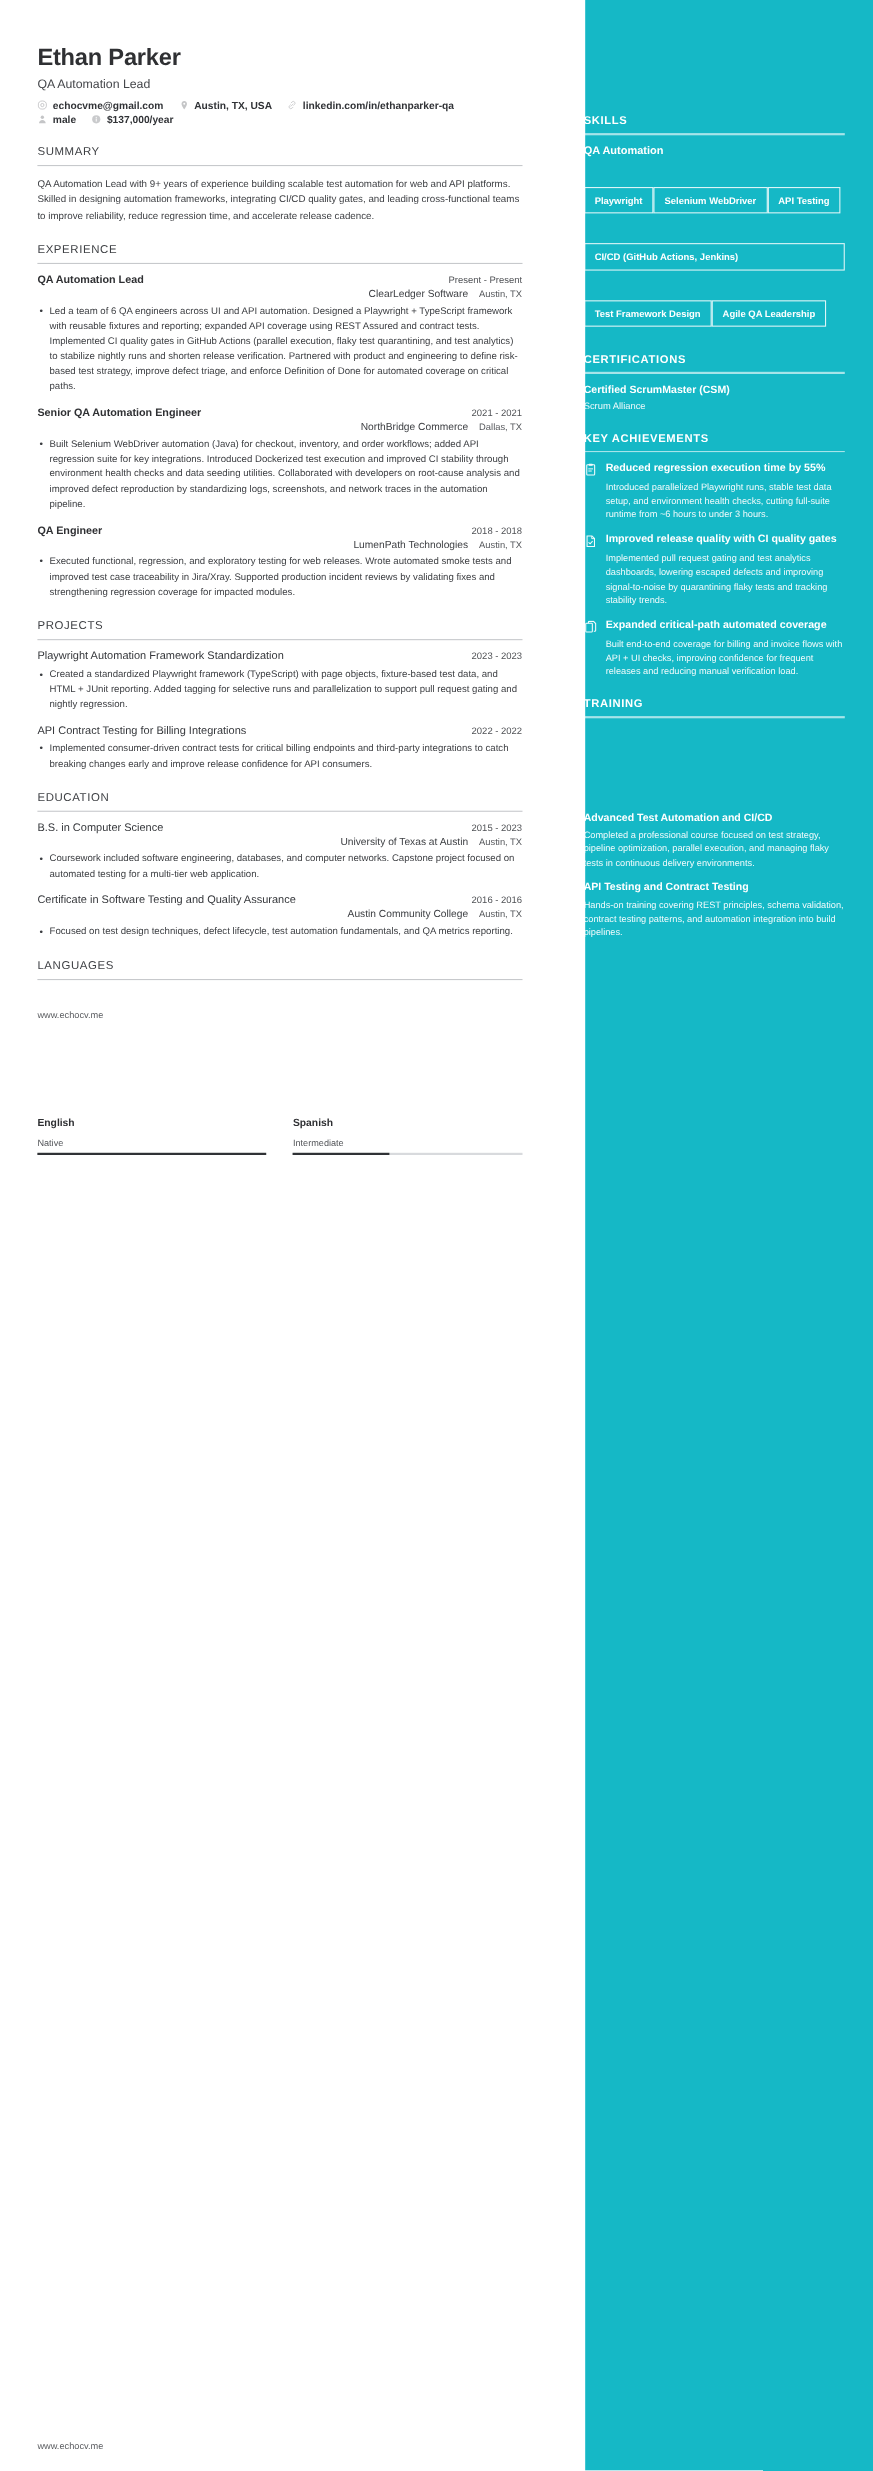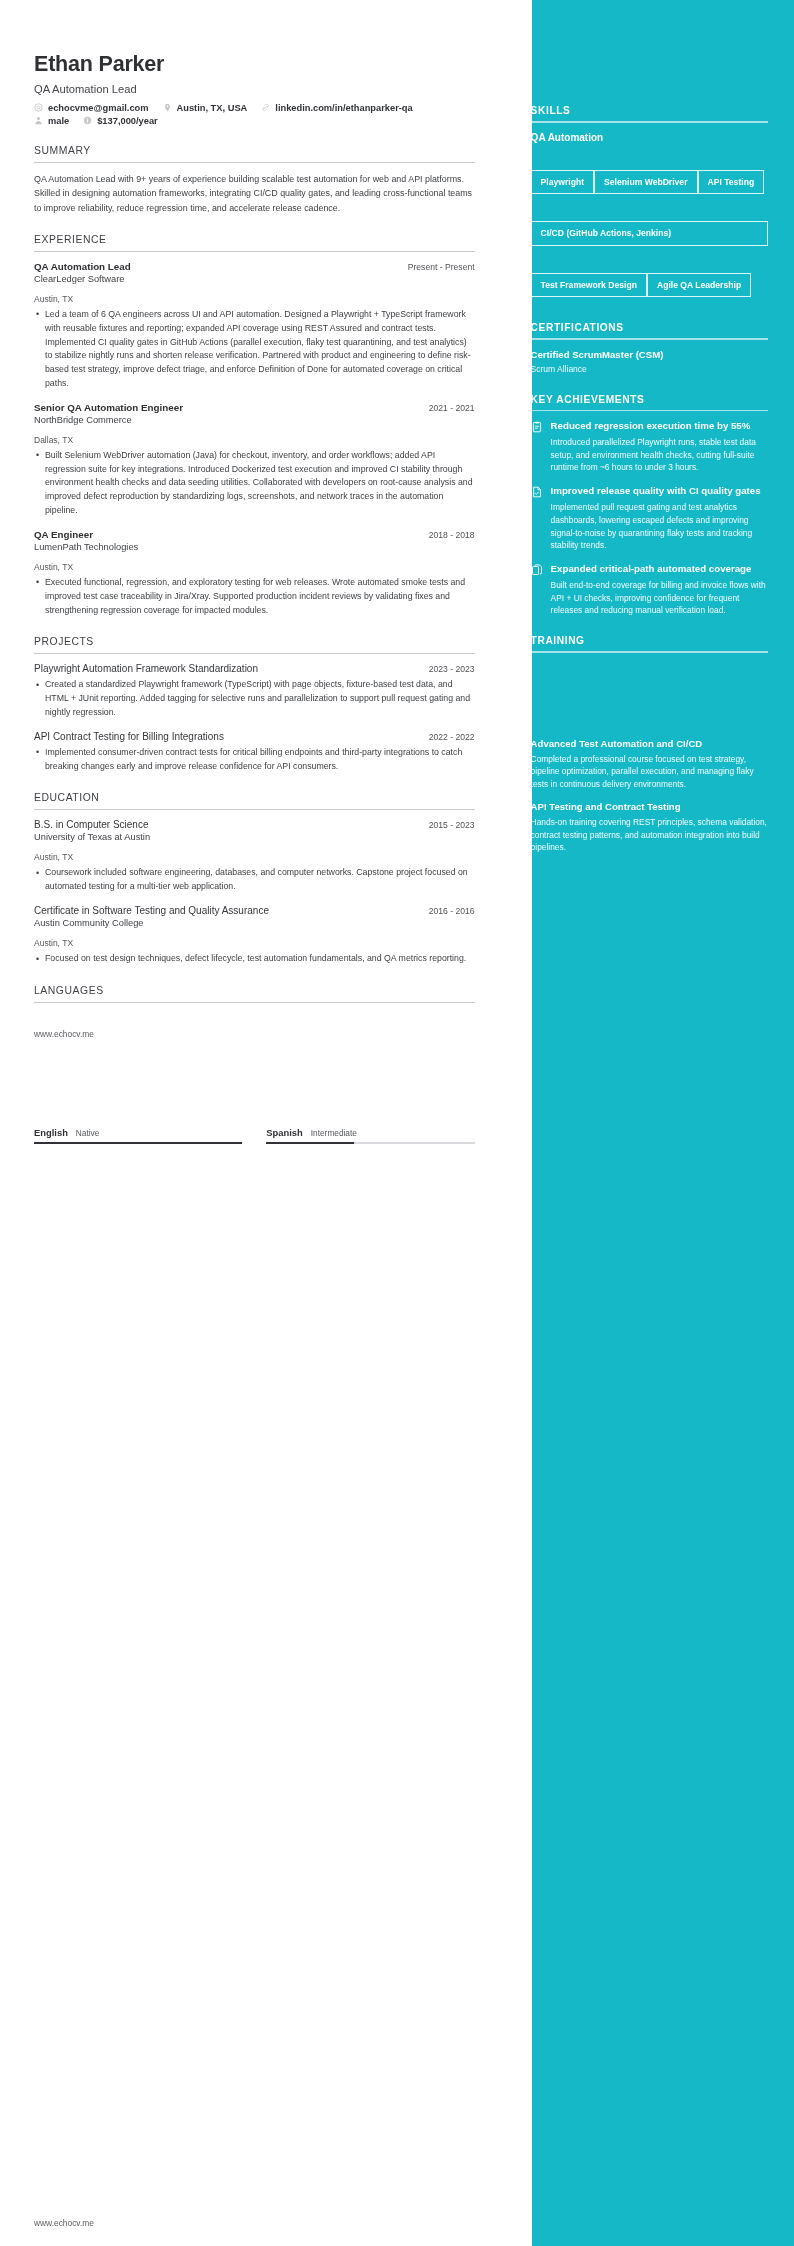--- a/index.html
+++ b/index.html
@@ -23,21 +23,21 @@
     background: #15b8c6;
   }
   .content {
     position: relative;
     display: flex;
     align-items: flex-start;
   }
   
   .main {
     width: 532px;
-    padding: 52px 34px 0 34px;
+    padding: 40px 34px 0 34px;
   }
   .name {
     font-size: 21.5px;
     font-weight: bold;
     color: #2f3033;
     letter-spacing: -0.2px;
     line-height: 1.15;
   }
   .headline {
     font-size: 11.2px;
@@ -102,25 +102,24 @@
   }
   .entry-title.light { font-weight: normal; font-size: 10px; color:#35373b;}
   .entry-dates {
     font-size: 8.6px;
     color: #505256;
     white-space: nowrap;
     flex: 0 0 auto;
   }
   .entry-sub {
     display: flex;
-    justify-content: center;
+    justify-content: flex-end;
     align-items: baseline;
     gap: 10px;
     margin-top: 2px;
-    flex-direction: column;
   }
   .entry-org {
     font-size: 9.3px;
     color: #3f4145;
   }
   .entry-loc {
     font-size: 8.5px;
     color: #55575b;
     white-space: nowrap;
     flex: 0 0 auto;
@@ -149,20 +148,21 @@
   .lang-grid {
     display: flex;
     gap: 24px;
     margin-top: 88px;
   }
   .lang-item { flex: 1; }
   .lang-head {
     display: flex;
     align-items: baseline;
     gap: 8px;
+    flex-direction: column;
   }
   .lang-name {
     font-size: 9.4px;
     font-weight: bold;
     color: #2f3033;
   }
   .lang-level {
     font-size: 8.3px;
     color: #54565a;
   }

